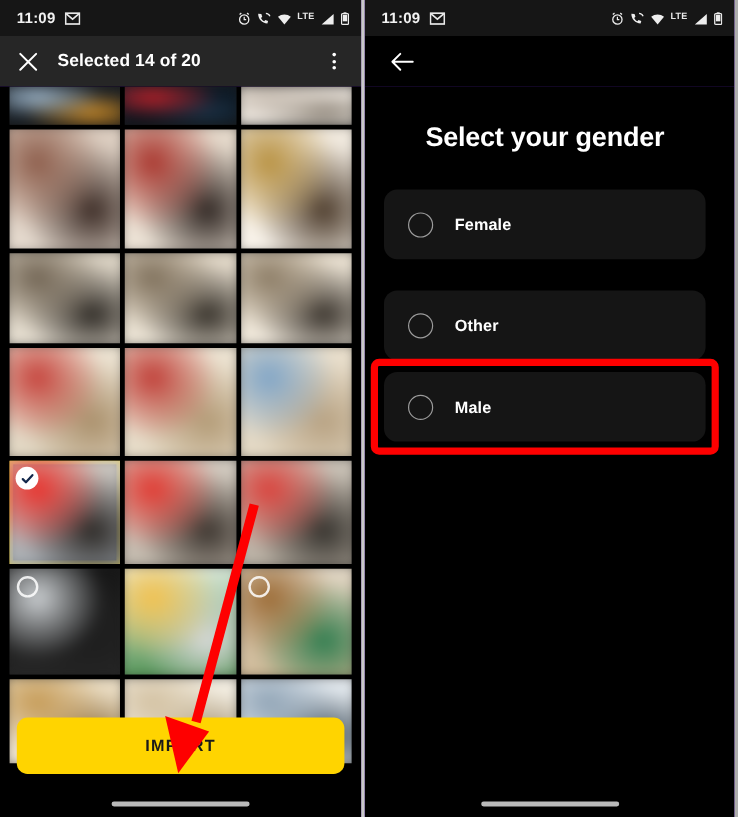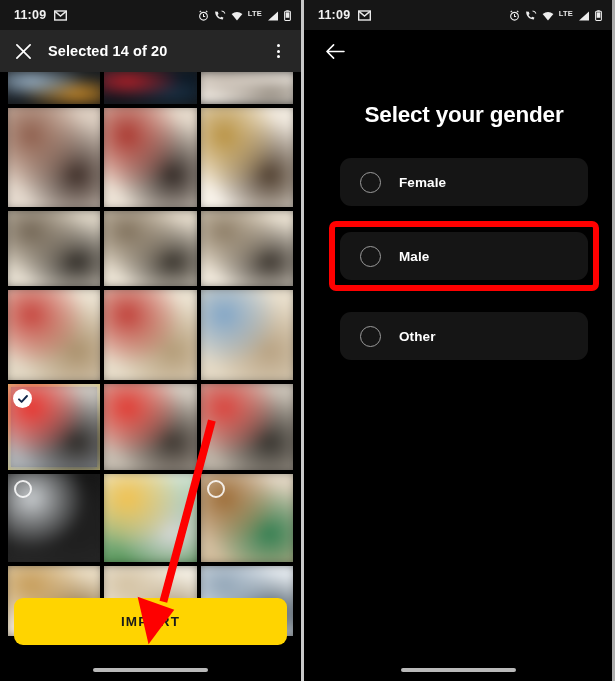--- a/index.html
+++ b/index.html
@@ -150,38 +150,38 @@
 
   
   .appbar {
     height: 42px;
     display: flex;
     align-items: center;
     padding: 0 20px;
     background: #000;
   }
   .gender-body {
-    padding: 18px 24px 0 36px;
+    padding: 18px 24px 0 16px;
     background: #000;
     height: 609px;
     position: relative;
   }
   .gender-title {
     color: #ffffff;
     font-size: 22.5px;
     font-weight: bold;
     text-align: center;
     letter-spacing: -.2px;
     margin: 12px 0 30px 0;
   }
   .option {
     position: relative;
     background: #151515;
     border-radius: 11px;
-    height: 48px;
+    height: 58px;
     display: flex;
     align-items: center;
     padding: 0 20px;
     margin-bottom: 10px;
   }
   .radio {
     width: 21px; height: 21px;
     border-radius: 50%;
     border: 1.6px solid #9b9b9b;
     flex: 0 0 auto;
@@ -448,32 +448,32 @@
 
     <div class="gender-body">
       <div class="gender-title">Select your gender</div>
       <div id="gender-options">
           <div class="option-wrap opt-gap-pre">
             <div class="option">
               <span class="radio"></span>
               <span class="option-label">Female</span>
             </div>
           </div>
+          <div class="option-wrap">
+            <div class="option">
+              <span class="radio"></span>
+              <span class="option-label">Other</span>
+            </div>
+          </div>
           <div class="option-wrap opt-gap-big">
             <div class="option highlight">
               <span class="radio"></span>
               <span class="option-label">Male</span>
             </div>
           </div>
-          <div class="option-wrap">
-            <div class="option">
-              <span class="radio"></span>
-              <span class="option-label">Other</span>
-            </div>
-          </div>
         </div>
       <div class="gesture-bar">
           <i></i>
         </div>
     </div>
   </div>
 
 </div>
 
 </body></html>

